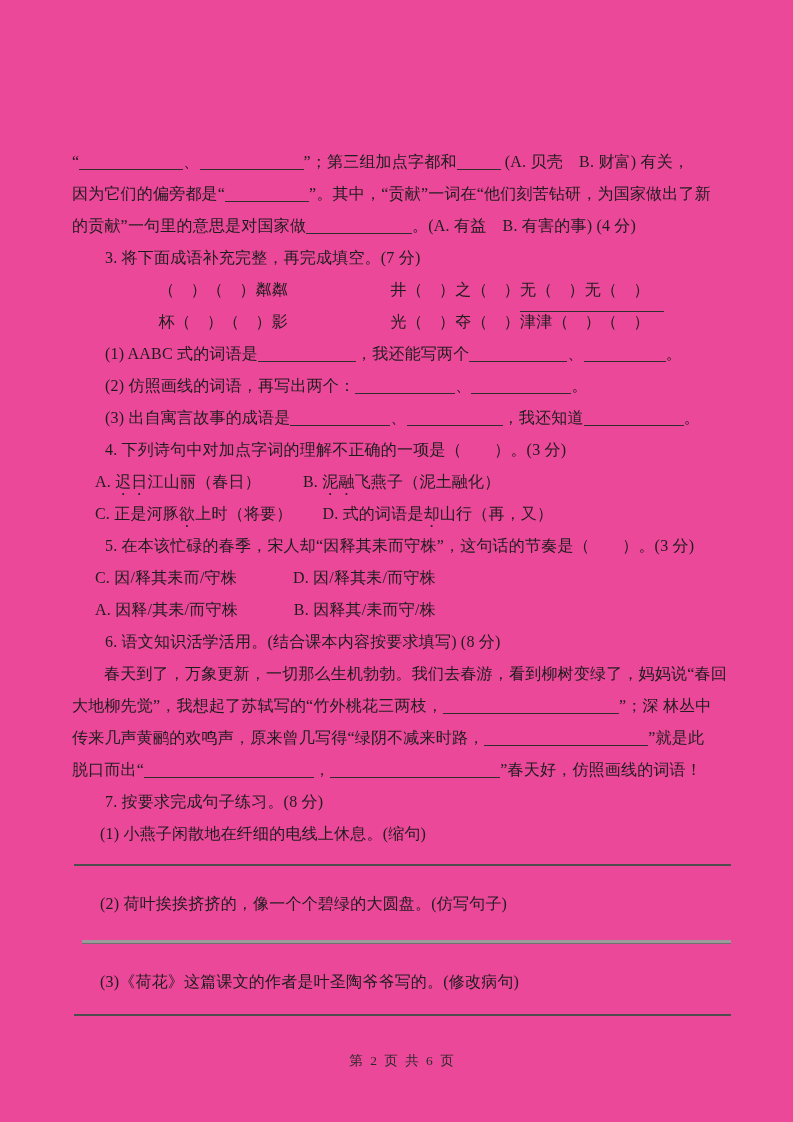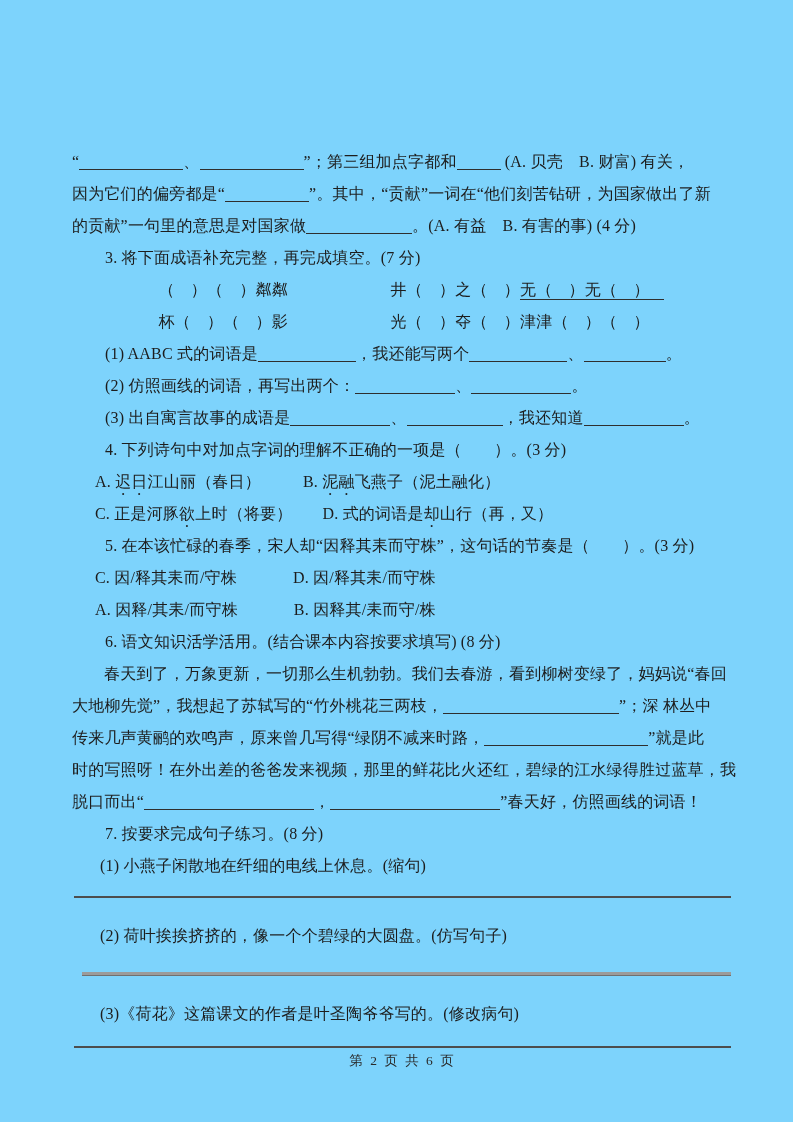--- a/index.html
+++ b/index.html
@@ -4,21 +4,21 @@
 <style>
   html,body{margin:0;padding:0;}
   body{
     background:#e9e9e9;
     font-family:"Liberation Serif","DejaVu Serif",serif;
   }
   .page{
     position:relative;
     width:793px;height:1122px;
     margin:0 auto;
-    background:#7dd3fc;
+    background:#ec4899;
     color:#1d1d1d;
     overflow:hidden;
   }
   .content{
     position:absolute;
     top:146px;left:72px;right:62px;
   }
   .ln{
     line-height:32px;
     height:32px;
@@ -35,21 +35,21 @@
   .blank{
     display:inline-block;
     border-bottom:1.6px solid #2e2e2e;
     height:18px;
     vertical-align:-3px;
   }
   .gap{display:inline-block;height:1px;}
   .uline{
     border-bottom:1.6px solid #2e2e2e;
     padding-right:14px;
-    padding-bottom:1px;
+    padding-bottom:13px;
   }
   .dot{
     -webkit-text-emphasis:filled dot #1d1d1d;
     text-emphasis:filled dot #1d1d1d;
     -webkit-text-emphasis-position:under right;
     text-emphasis-position:under right;
   }
   .rule-dark{
     border:none;
     border-top:2px solid #4d4d4d;
@@ -96,21 +96,20 @@
     <div class="ln indent-opt"><span class="seg">C. 正是河豚</span><span class="seg dot">欲</span><span class="seg">上时（将要）</span><span class="gap" style="width: 30px;"></span><span class="seg">D. 式的词语是</span><span class="seg dot">却</span><span class="seg">山行（再，又）</span></div>
 
     <div class="ln indent-q"><span class="seg">5. 在本该忙碌的春季，宋人却“因释其耒而守株”，这句话的节奏是（　　）。(3 分)</span></div>
     <div class="ln indent-opt"><span class="seg">C. 因/释其耒而/守株</span><span class="gap" style="width: 56px;"></span><span class="seg">D. 因/释其耒/而守株</span></div>
     <div class="ln indent-opt"><span class="seg">A. 因释/其耒/而守株</span><span class="gap" style="width: 56px;"></span><span class="seg">B. 因释其/耒而守/株</span></div>
 
     <div class="ln indent-q"><span class="seg">6. 语文知识活学活用。(结合课本内容按要求填写) (8 分)</span></div>
     <div class="ln indent-para"><span class="seg">春天到了，万象更新，一切那么生机勃勃。我们去春游，看到柳树变绿了，妈妈说“春回</span></div>
     <div class="ln"><span class="seg">大地柳先觉”，我想起了苏轼写的“竹外桃花三两枝，</span><span class="blank" style="width: 176px;"></span><span class="seg">”；深 林丛中</span></div>
     <div class="ln"><span class="seg">传来几声黄鹂的欢鸣声，原来曾几写得“绿阴不减来时路，</span><span class="blank" style="width: 164px;"></span><span class="seg">”就是此</span></div>
-    <div class="ln"><span class="seg">时的写照呀！在外出差的爸爸发来视频，那里的鲜花比火还红，碧绿的江水绿得胜过蓝草，我</span></div>
     <div class="ln"><span class="seg">脱口而出“</span><span class="blank" style="width: 170px;"></span><span class="seg">，</span><span class="blank" style="width: 170px;"></span><span class="seg">”春天好，仿照画线的词语！</span></div>
 
     <div class="ln indent-q"><span class="seg">7. 按要求完成句子练习。(8 分)</span></div>
     <div class="ln indent-item"><span class="seg">(1) 小燕子闲散地在纤细的电线上休息。(缩句)</span></div>
     <div class="rule-dark"></div>
     <div class="ln indent-item after-rule"><span class="seg">(2) 荷叶挨挨挤挤的，像一个个碧绿的大圆盘。(仿写句子)</span></div>
     <div class="rule-gray"></div>
     <div class="ln indent-item after-rule"><span class="seg">(3)《荷花》这篇课文的作者是叶圣陶爷爷写的。(修改病句)</span></div>
     <div class="rule-dark r2"></div>
 

